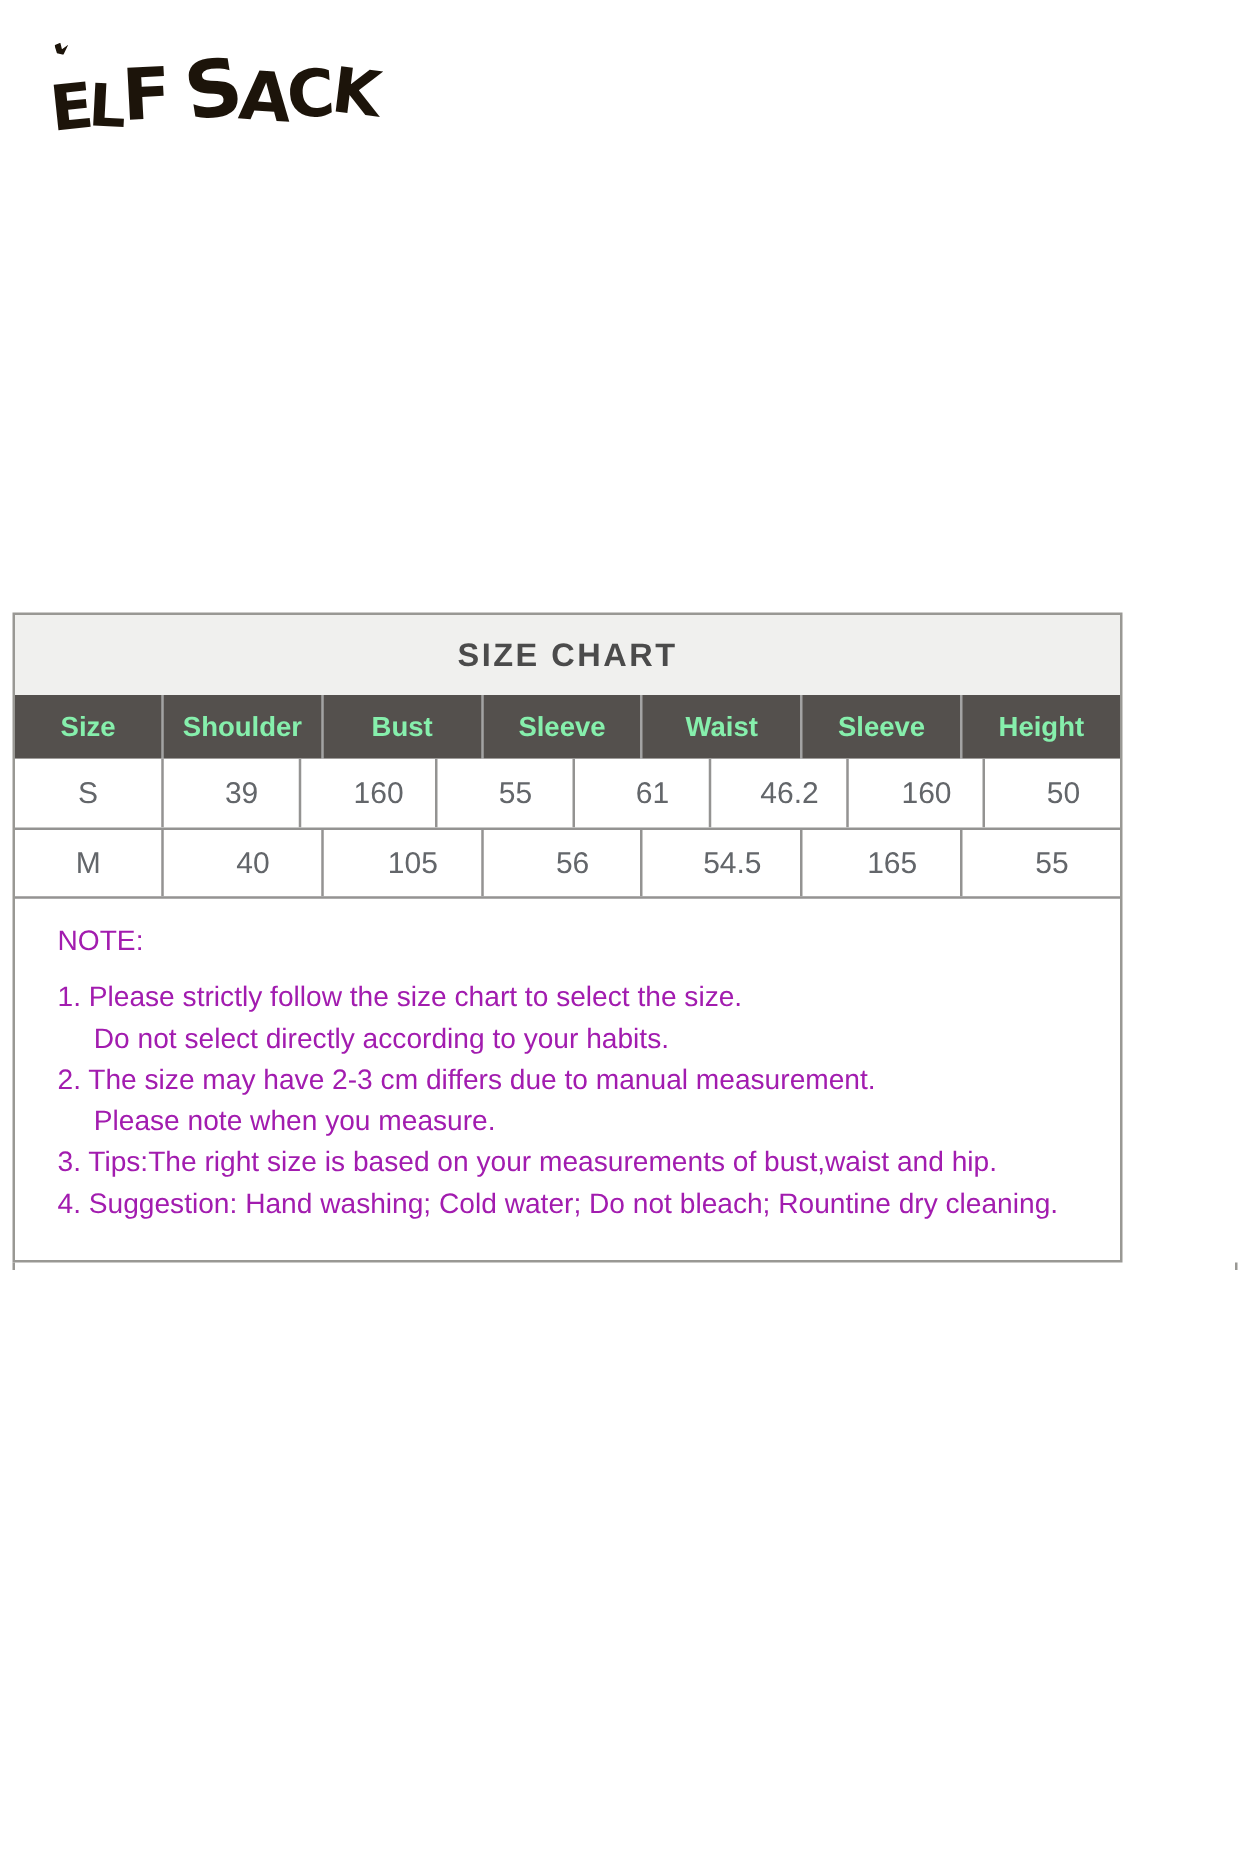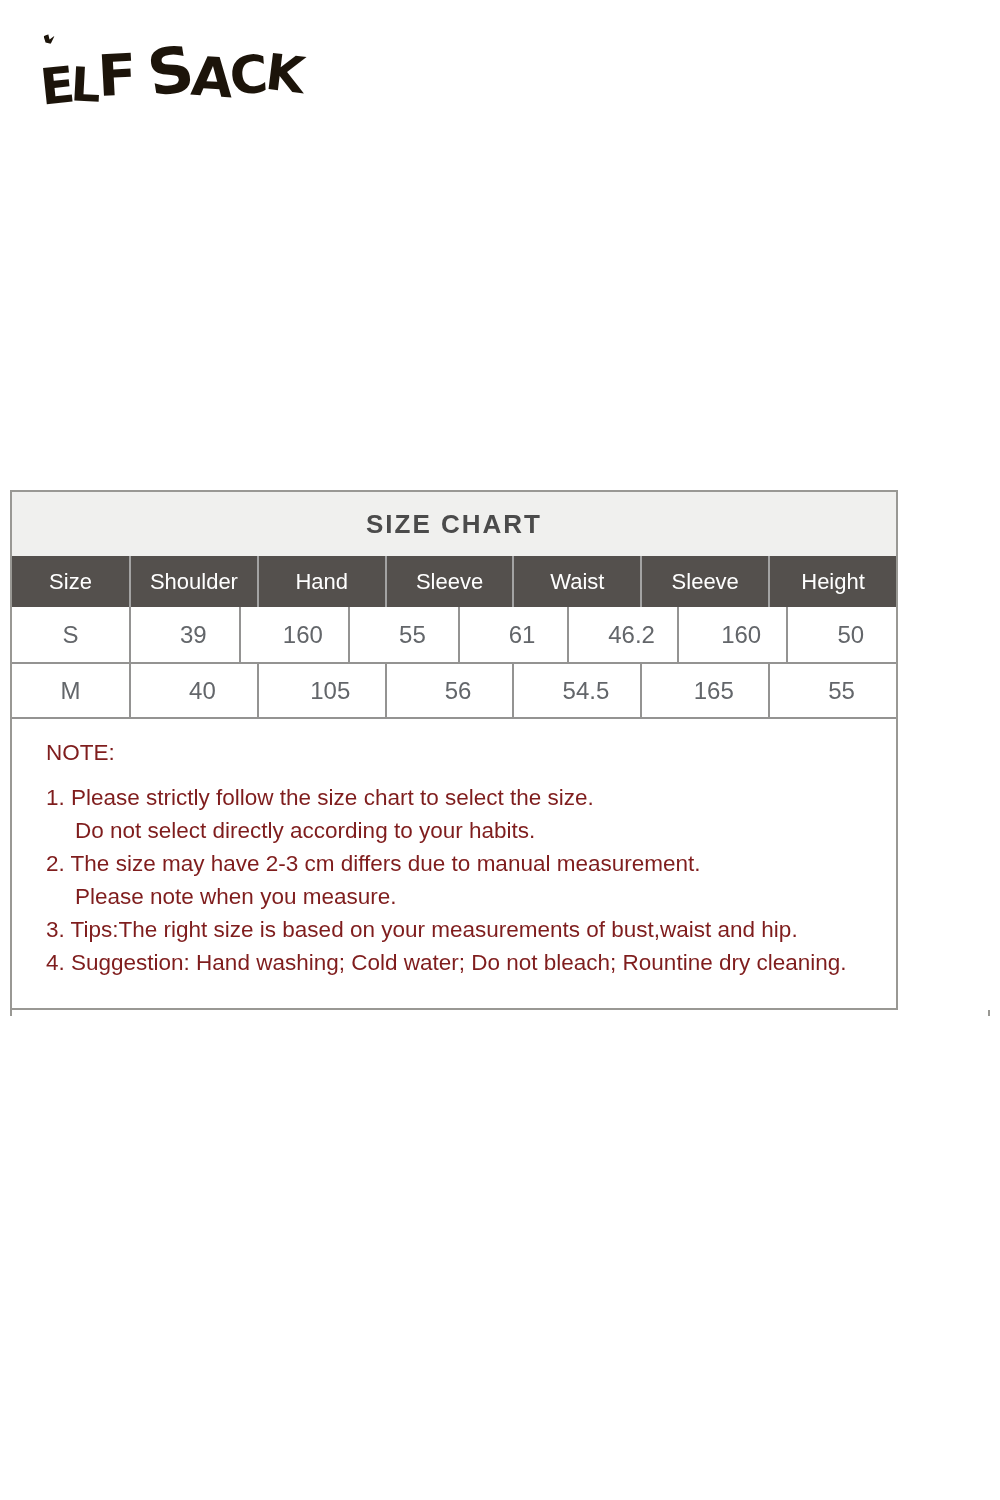--- a/index.html
+++ b/index.html
@@ -54,22 +54,23 @@
     background: #f0f0ee;
     display: flex; align-items: center; justify-content: center;
     font-size: 26px; font-weight: bold;
     letter-spacing: 2px;
     color: #4b4b4b;
   }
   .header-row {
     flex: 0 0 51px;
     display: flex;
     background: #54504d;
-    color: #ffffff;
+    color: #86efac;
     font-size: 22px;
+    font-weight: bold;
   }
   .header-row .cell + .cell { border-left: 2px solid #a3a3a3; }
   .data-row {
     flex: 0 0 55px;
     display: flex;
     font-size: 24px;
     color: #63666a;
     background: #ffffff;
   }
   .data-row + .data-row { border-top: 2px solid #949392; }
@@ -81,21 +82,21 @@
   }
   .cell.first { flex: 0 0 117px; }
 
   
   .notes {
     flex: 1 1 auto;
     border-top: 2px solid #949392;
     padding: 17px 20px 12px 34px;
     font-size: 22.5px;
     line-height: 33px;
-    color: #7f1d1d;
+    color: #a21caf;
   }
   .note-title { margin-bottom: 12px; }
   .note-line.indent { padding-left: 29px; }
 
   
   .corner-stub {
     position: absolute; top: 1010px;
     width: 2px; height: 6px;
     background: #999894;
   }
@@ -109,21 +110,21 @@
   <span class="ltr">E</span><span class="ltr">L</span><span class="ltr">F</span><span class="ltr">S</span><span class="ltr">A</span><span class="ltr">C</span><span class="ltr">K</span>
 </div>
 
 <section class="chart-box">
 
   <div class="title-row">SIZE CHART</div>
 
   <div class="header-row">
     <div class="cell first">Size</div>
     <div class="cell">Shoulder</div>
-    <div class="cell">Hand</div>
+    <div class="cell">Bust</div>
     <div class="cell">Sleeve</div>
     <div class="cell">Waist</div>
     <div class="cell">Sleeve</div>
     <div class="cell">Height</div>
   </div>
 
   <div class="data-row">
     <div class="cell first">S</div>
     <div class="cell">39</div>
     <div class="cell">160</div>

